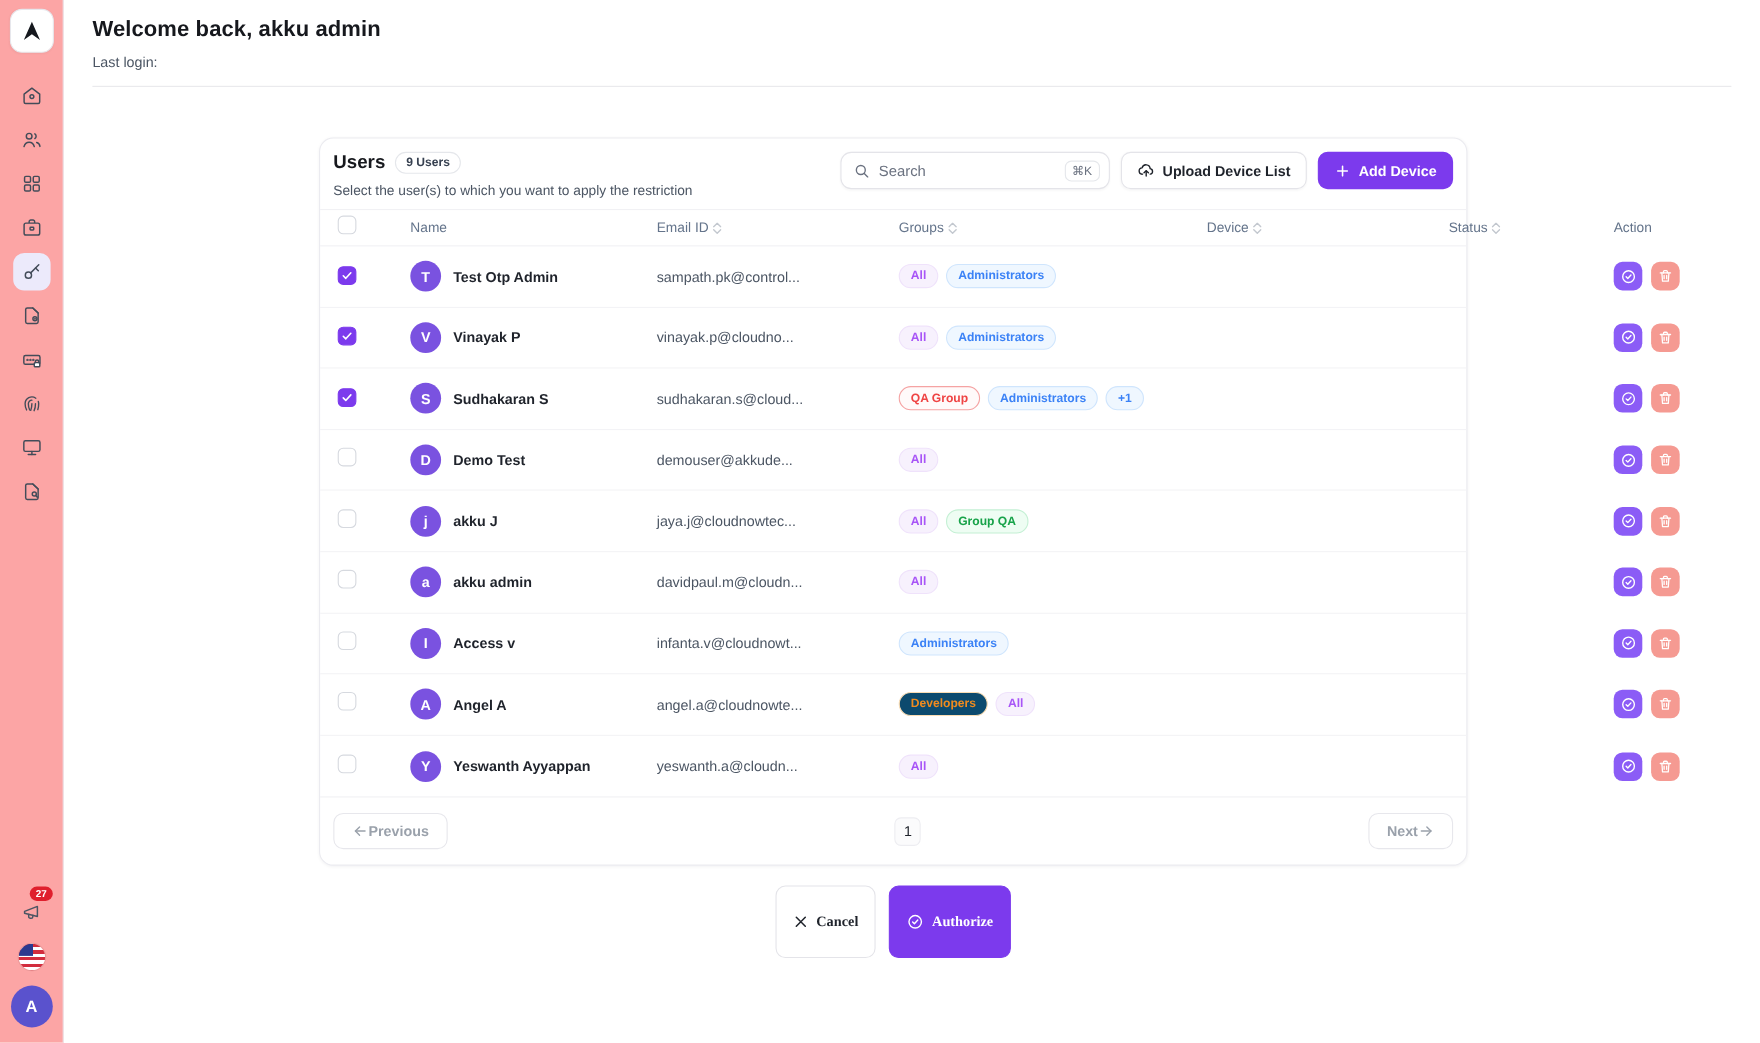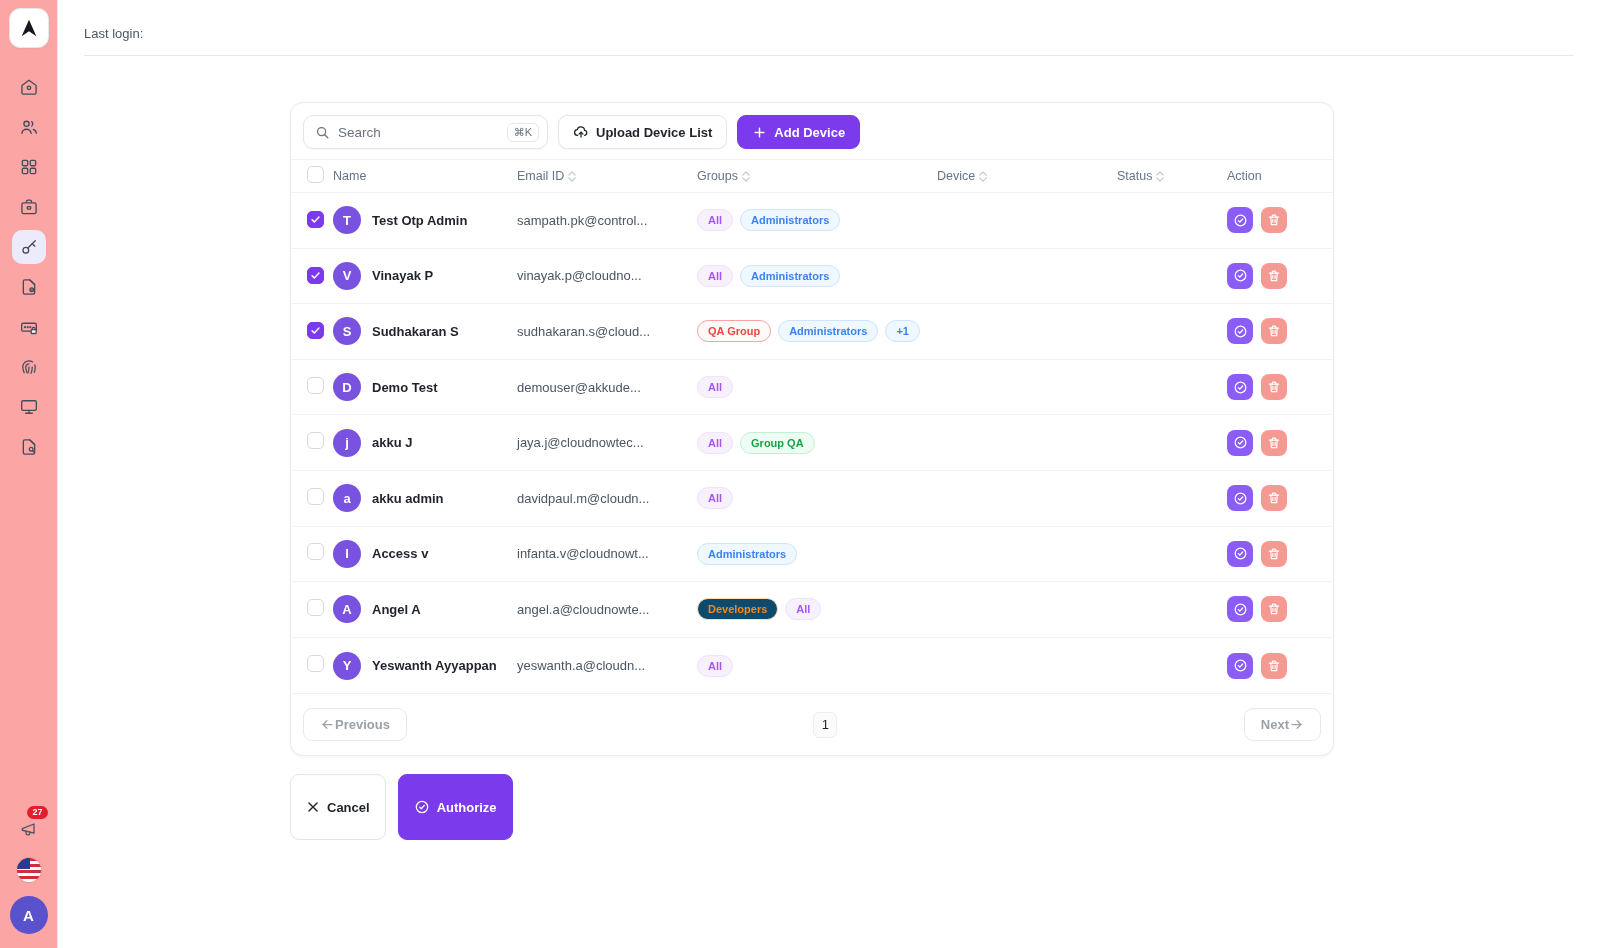--- a/index.html
+++ b/index.html
@@ -44,21 +44,21 @@
   .users-title { font-size:17px; font-weight:700; color:#16181d; }
   .count-pill { font-size:11px; font-weight:600; color:#374151; border:1px solid #e5e7eb; border-radius:999px; padding:3px 9px; background:#fff; }
   .users-sub { font-size:12.5px; color:#4b5563; margin-top:8px; }
   .head-actions { display:flex; gap:10px; }
   .search-box { display:flex; align-items:center; gap:8px; width:245px; height:34px; border:1px solid #e4e4e9; border-radius:10px; padding:0 8px 0 11px; background:#fff; box-shadow:0 1px 2px rgba(0,0,0,.03); }
   .search-box input { border:none; outline:none; flex:1; font-size:13.5px; font-family:inherit; color:#1f232b; min-width:0; }
   .search-box input::placeholder { color:#6b7280; }
   .kbd { font-size:11px; color:#6b7280; border:1px solid #e5e7eb; border-radius:6px; padding:2px 6px; background:#fff; }
 
   
-  .thead, .trow { display:grid; grid-template-columns:26px 184px 180px 240px 180px 110px 1fr; align-items:center; padding:0 16px 0 16px; }
+  .thead, .trow { display:grid; grid-template-columns:26px 184px 180px 240px 180px 110px 1fr; align-items:center; padding:0 16px 0 16px;gap:40px; }
   .thead { height:34px; border-top:1px solid #f1f1f4; border-bottom:1px solid #f1f1f4; }
   .th { font-size:12.5px; color:#64748b; font-weight:500; display:flex; align-items:center; gap:4px; }
   .sort { display:flex; flex-direction:column; line-height:0; gap:1px; }
   .trow { height:55.6px; border-bottom:1px solid #f3f3f6; }
   .trow:last-child { border-bottom:none; }
   .cb { width:17px; height:17px; border:1.5px solid #d6d9df; border-radius:5px; background:#fff; display:inline-flex; align-items:center; justify-content:center; cursor:pointer; }
   .cb.checked { background:#7c3aed; border-color:#7c3aed; }
   .name-cell { display:flex; align-items:center; gap:11px; }
   .avatar { width:28px; height:28px; border-radius:50%; background:#7a52e0; color:#fff; font-size:13px; font-weight:600; display:inline-flex; align-items:center; justify-content:center; flex-shrink:0; }
   .uname { font-size:13px; font-weight:600; color:#1f232b; }
@@ -74,21 +74,21 @@
   .act { width:26px; height:26px; border:none; border-radius:8px; display:inline-flex; align-items:center; justify-content:center; cursor:pointer; }
   .act.check { background:#8b5cf6; }
   .act.del { background:#f59a92; }
 
   
   .pager { display:flex; align-items:center; justify-content:space-between; border-top:1px solid #f1f1f4; padding:14px 12px; }
   .pg-btn { display:inline-flex; align-items:center; gap:0; background:#fff; border:1px solid #e7e7ec; border-radius:9px; color:#9aa1ab; font-size:13px; font-weight:600; font-family:inherit; padding:8px 16px; cursor:pointer; }
   .pg-num { min-width:24px; height:26px; display:inline-flex; align-items:center; justify-content:center; font-size:13px; color:#1f232b; border:1px solid #ededf1; border-radius:6px; background:#fbfbfc; }
 
   
-  .footer-actions { display:flex; gap:12px; margin-top:18px; }
+  .footer-actions { display:flex; justify-content:center; gap:12px; margin-top:18px;font-family:Liberation Serif, serif; }
   .btn-cancel { background:#fff; border:1px solid #e4e4e9; color:#1f232b; padding:7px 15px; border-radius:9px; }
   .btn-auth { padding:24px 15px; border-radius:9px; }
 </style>
 </head>
 <body>
 
 <div class="app">
 
   <aside class="sidebar">
     <div class="logo-box">
@@ -184,28 +184,36 @@
             <path d="M8.5 14v3.2a1.8 1.8 0 0 0 1.8 1.8h.9a1.8 1.8 0 0 0 1.8-1.8V15"></path>
           </svg>
       </div>
       <div class="flag"></div>
       <div class="user-avatar">A</div>
     </div>
   </aside>
 
   <main class="main">
     <div class="top-head">
+      <div class="welcome">Welcome back, akku admin</div>
       <div class="last-login">Last login:</div>
     </div>
     <div class="head-divider"></div>
 
     <div class="content">
 
       <section class="card">
         <div class="card-head">
+          <div>
+            <div class="users-title-row">
+              <span class="users-title">Users</span>
+              <span class="count-pill">9 Users</span>
+            </div>
+            <div class="users-sub">Select the user(s) to which you want to apply the restriction</div>
+          </div>
           <div class="head-actions">
             <div class="search-box">
               <svg width="15" height="15" viewBox="0 0 24 24" fill="none" stroke="#6b7280" stroke-width="2" stroke-linecap="round">
                   <circle cx="10.5" cy="10.5" r="6.5"></circle>
                   <path d="M15.5 15.5 20.5 20.5"></path>
                 </svg>
               <input type="text" placeholder="Search" style="">
               <span class="kbd">⌘K</span>
             </div>
             <button class="btn btn-outline">

